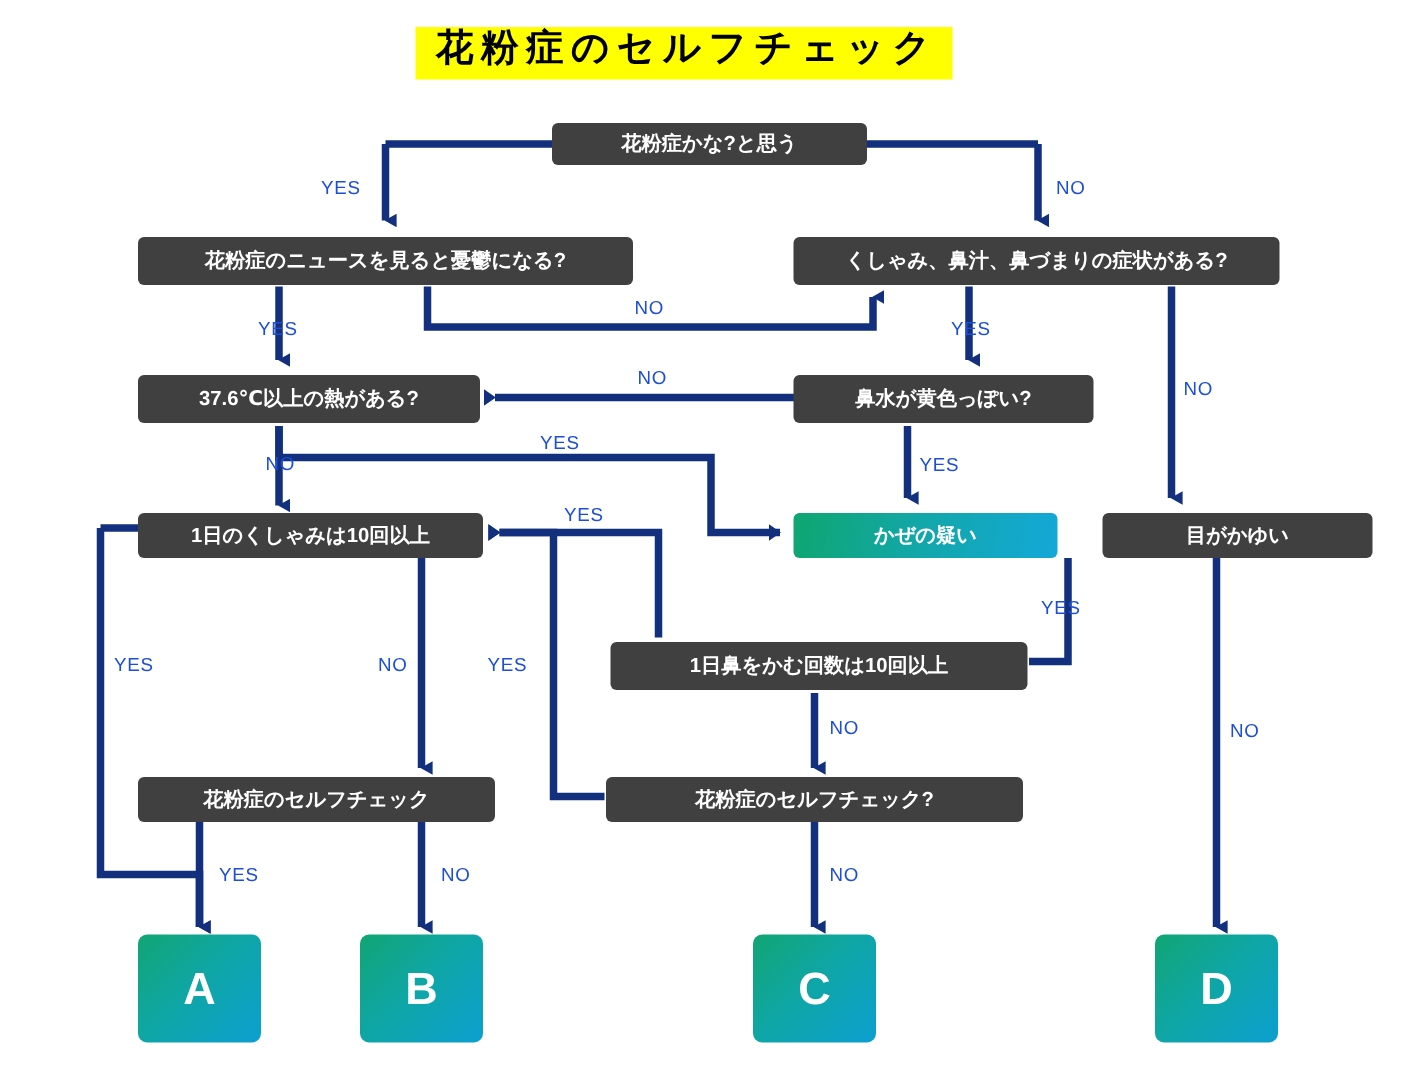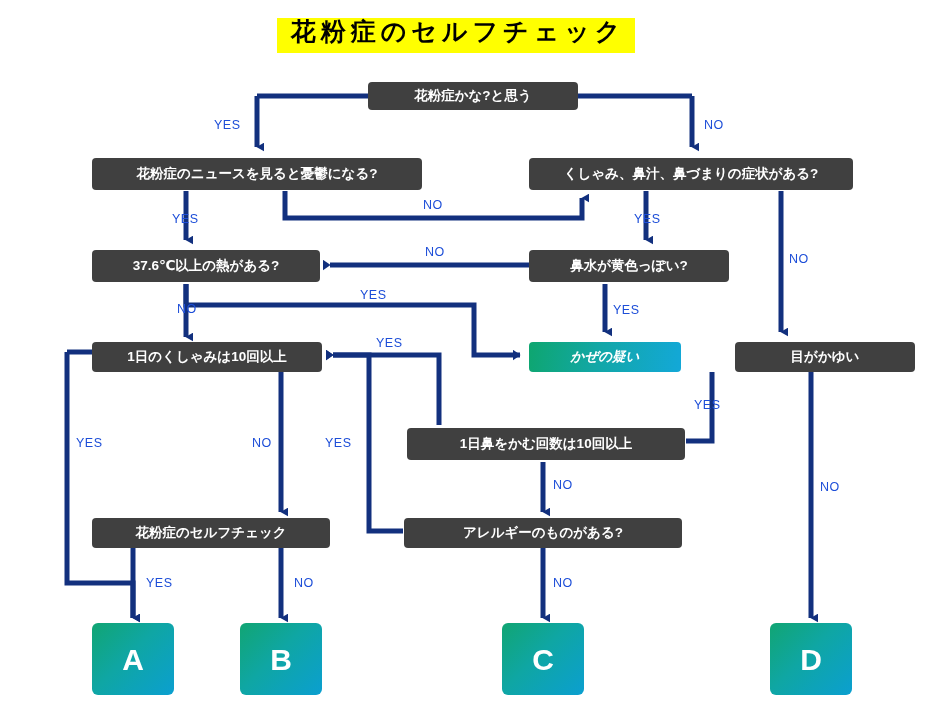--- a/index.html
+++ b/index.html
@@ -146,29 +146,29 @@
   <div class="node q" style="left:529px;top:158px;width:324px;height:32px;">くしゃみ、鼻汁、鼻づまりの症状がある?</div>
 
   <div class="node q" style="left:92px;top:158px;width:330px;height:32px;">花粉症のニュースを見ると憂鬱になる?</div>
 
   <div class="node q" style="left:92px;top:250px;width:228px;height:32px;">37.6℃以上の熱がある?</div>
 
   <div class="node q" style="left:529px;top:250px;width:200px;height:32px;">鼻水が黄色っぽい?</div>
 
   <div class="node q" style="left:92px;top:342px;width:230px;height:30px;">1日のくしゃみは10回以上</div>
 
-  <div class="node cold" style="left:529px;top:342px;width:152px;height:30px;font-style:italic;">かぜの疑い</div>
+  <div class="node cold" style="left:529px;top:342px;width:176px;height:30px;">かぜの疑い</div>
 
   <div class="node q" style="left:735px;top:342px;width:180px;height:30px;">目がかゆい</div>
 
   <div class="node q" style="left:407px;top:428px;width:278px;height:32px;">1日鼻をかむ回数は10回以上</div>
 
   <div class="node q" style="left:92px;top:518px;width:238px;height:30px;">花粉症のセルフチェック</div>
 
-  <div class="node q" style="left:404px;top:518px;width:278px;height:30px;">アレルギーのものがある?</div>
+  <div class="node q" style="left:404px;top:518px;width:278px;height:30px;">花粉症のセルフチェック?</div>
 
   <div class="node result" style="left:92px;top:623px;width:82px;height:72px;">A</div>
 
   <div class="node result" style="left:240px;top:623px;width:82px;height:72px;">B</div>
 
   <div class="node result" style="left:502px;top:623px;width:82px;height:72px;">C</div>
 
   <div class="node result" style="left:770px;top:623px;width:82px;height:72px;">D</div>
 
   <div class="elabel" style="left:214px;top:118px;">YES</div>

